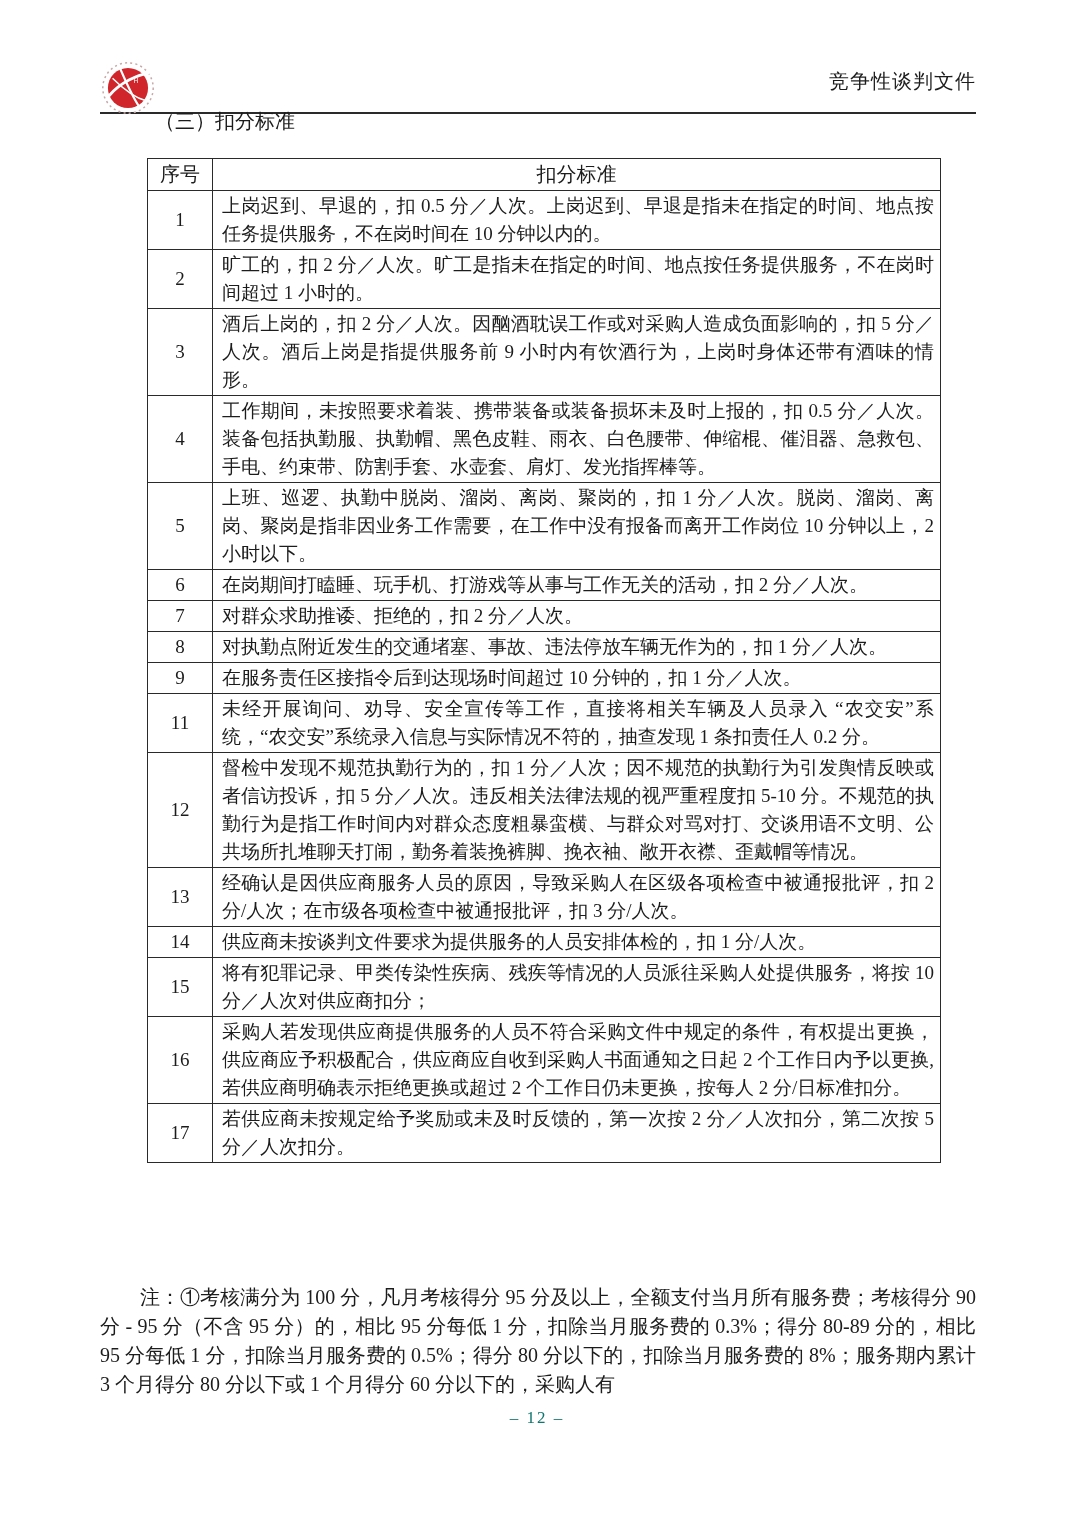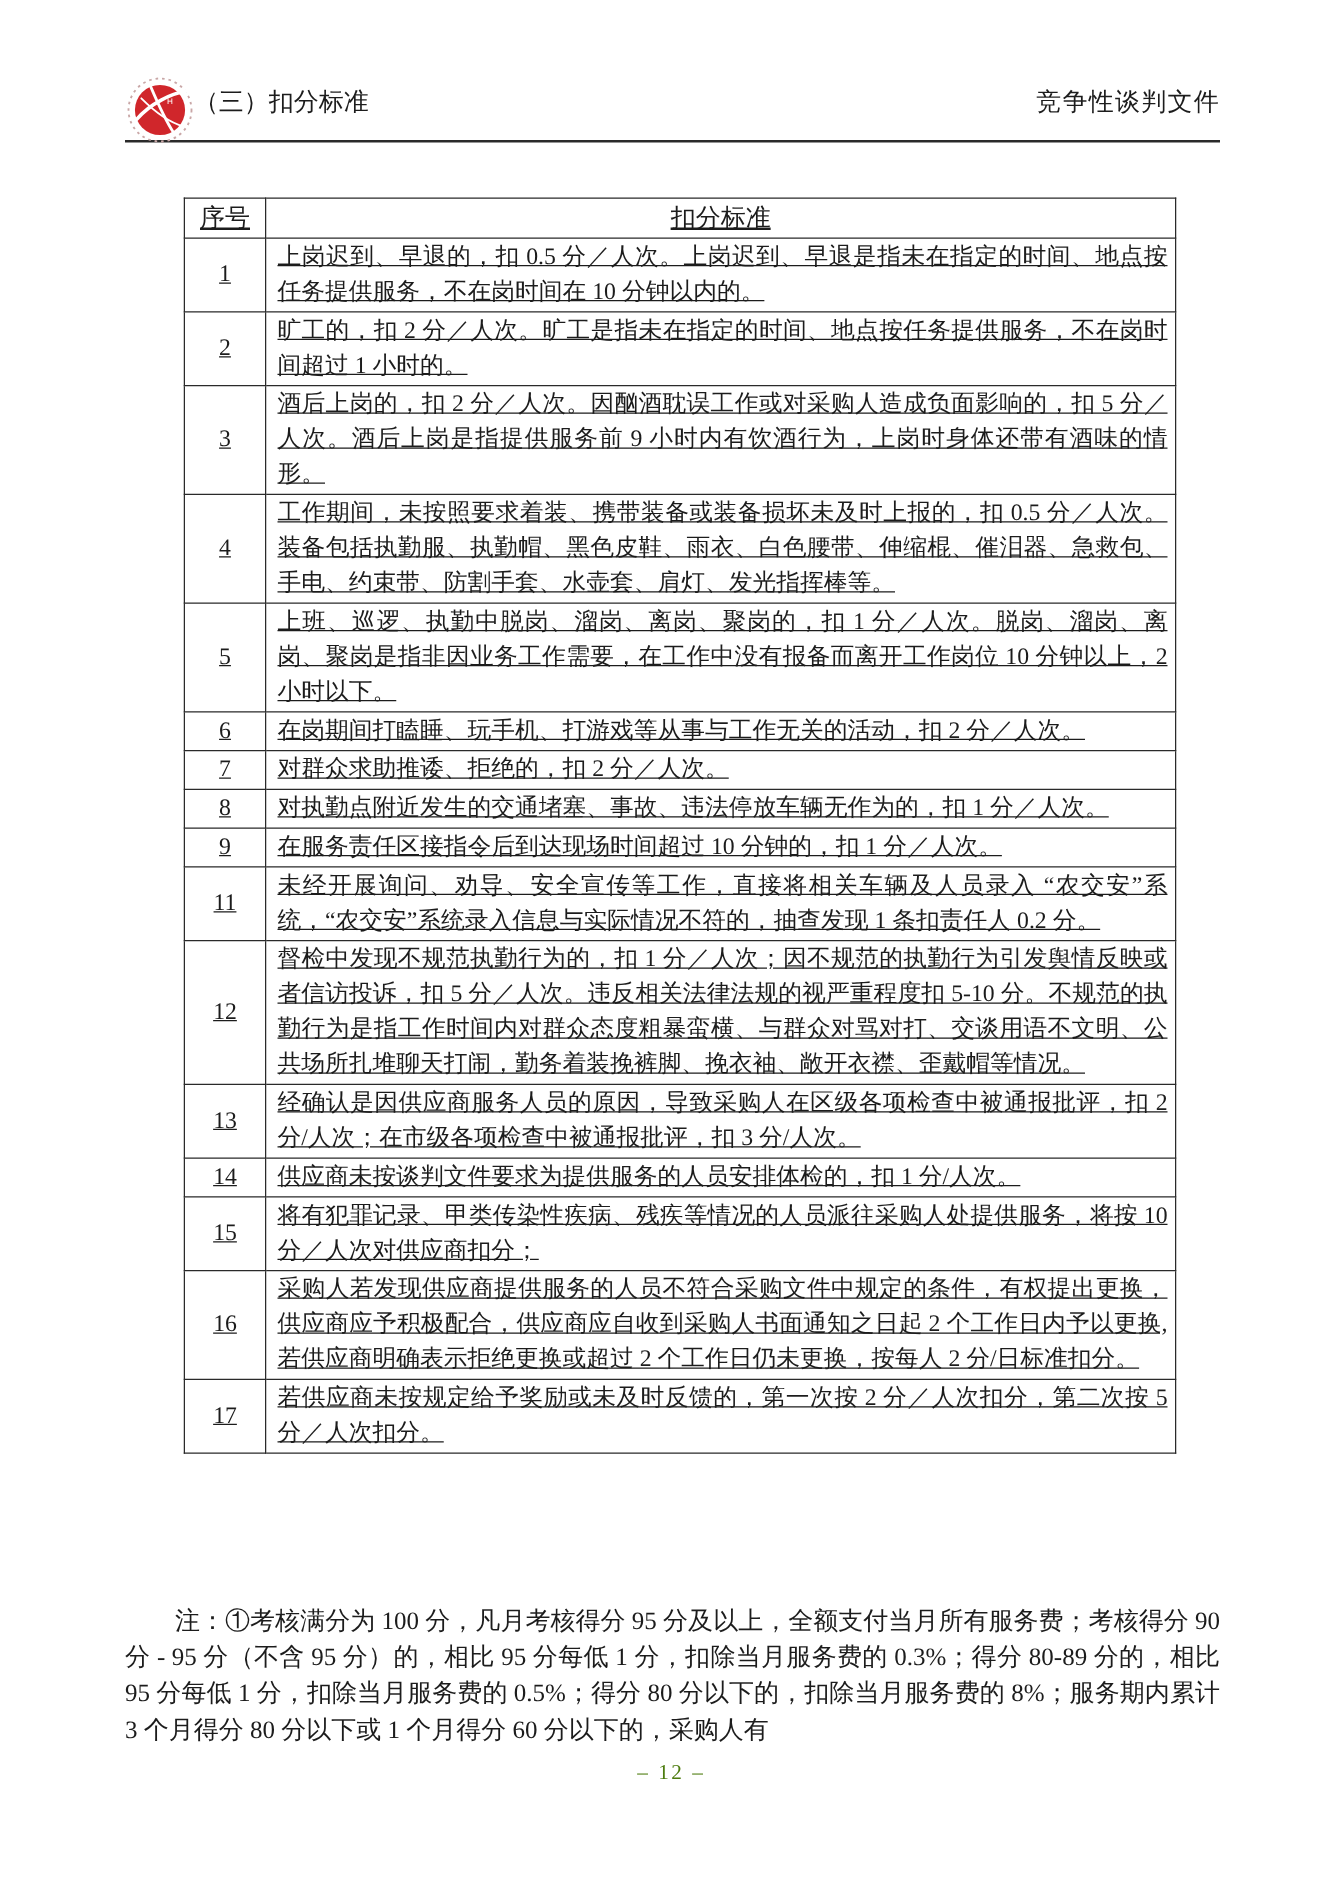--- a/index.html
+++ b/index.html
@@ -19,37 +19,36 @@
     display: flex; align-items: center;
     border-bottom: 2px solid #2a2a2a;
     padding-bottom: 10px;
   }
   .logo { width: 56px; height: 56px; flex: 0 0 auto; margin-right: 14px; margin-bottom: -14px; }
   .company { font-size: 22px; font-weight: bold; letter-spacing: 1px; }
   .doctype { margin-left: auto; font-size: 20px; letter-spacing: 1px; }
 
   
   .section-title {
-    margin: 68px 0 8px 155px;
+    margin: 108px 0 8px 155px;
     position: absolute; top: 0; left: 0;
     font-size: 20px;
   }
 
   
   .score-table {
     position: absolute; top: 158px; left: 147px;
     width: 794px;
     border-collapse: collapse;
     table-layout: fixed;
     font-size: 19px;
   }
   .score-table th, .score-table td {
     border: 1.6px solid #2a2a2a;
     vertical-align: middle;
-    text-decoration: underline;
   }
   .score-table thead th {
     font-weight: normal; font-size: 20px;
     text-align: center; height: 32px; padding: 1px 4px;
   }
   .col-no { width: 65px; }
   .cell-no { text-align: center; padding: 1px 2px; }
   .cell-text {
     padding: 1px 6px 1px 9px;
     line-height: 28px;
@@ -61,21 +60,21 @@
     position: absolute; left: 100px; top: 1283px; width: 876px;
     font-size: 20px; line-height: 29px;
     text-align: justify;
     text-indent: 2em;
   }
 
   
   .page-number {
     position: absolute; left: 0; width: 100%; top: 1408px;
     text-align: center; font-size: 17px; letter-spacing: 2px;
-    color: #4d7c0f;
+    color: #0f766e;
   }
 </style>
 </head>
 <body>
 
 <div class="page">
 
   <div class="header">
     <span class="logo">
       <svg viewBox="0 0 60 60" width="56" height="56" aria-hidden="true">

